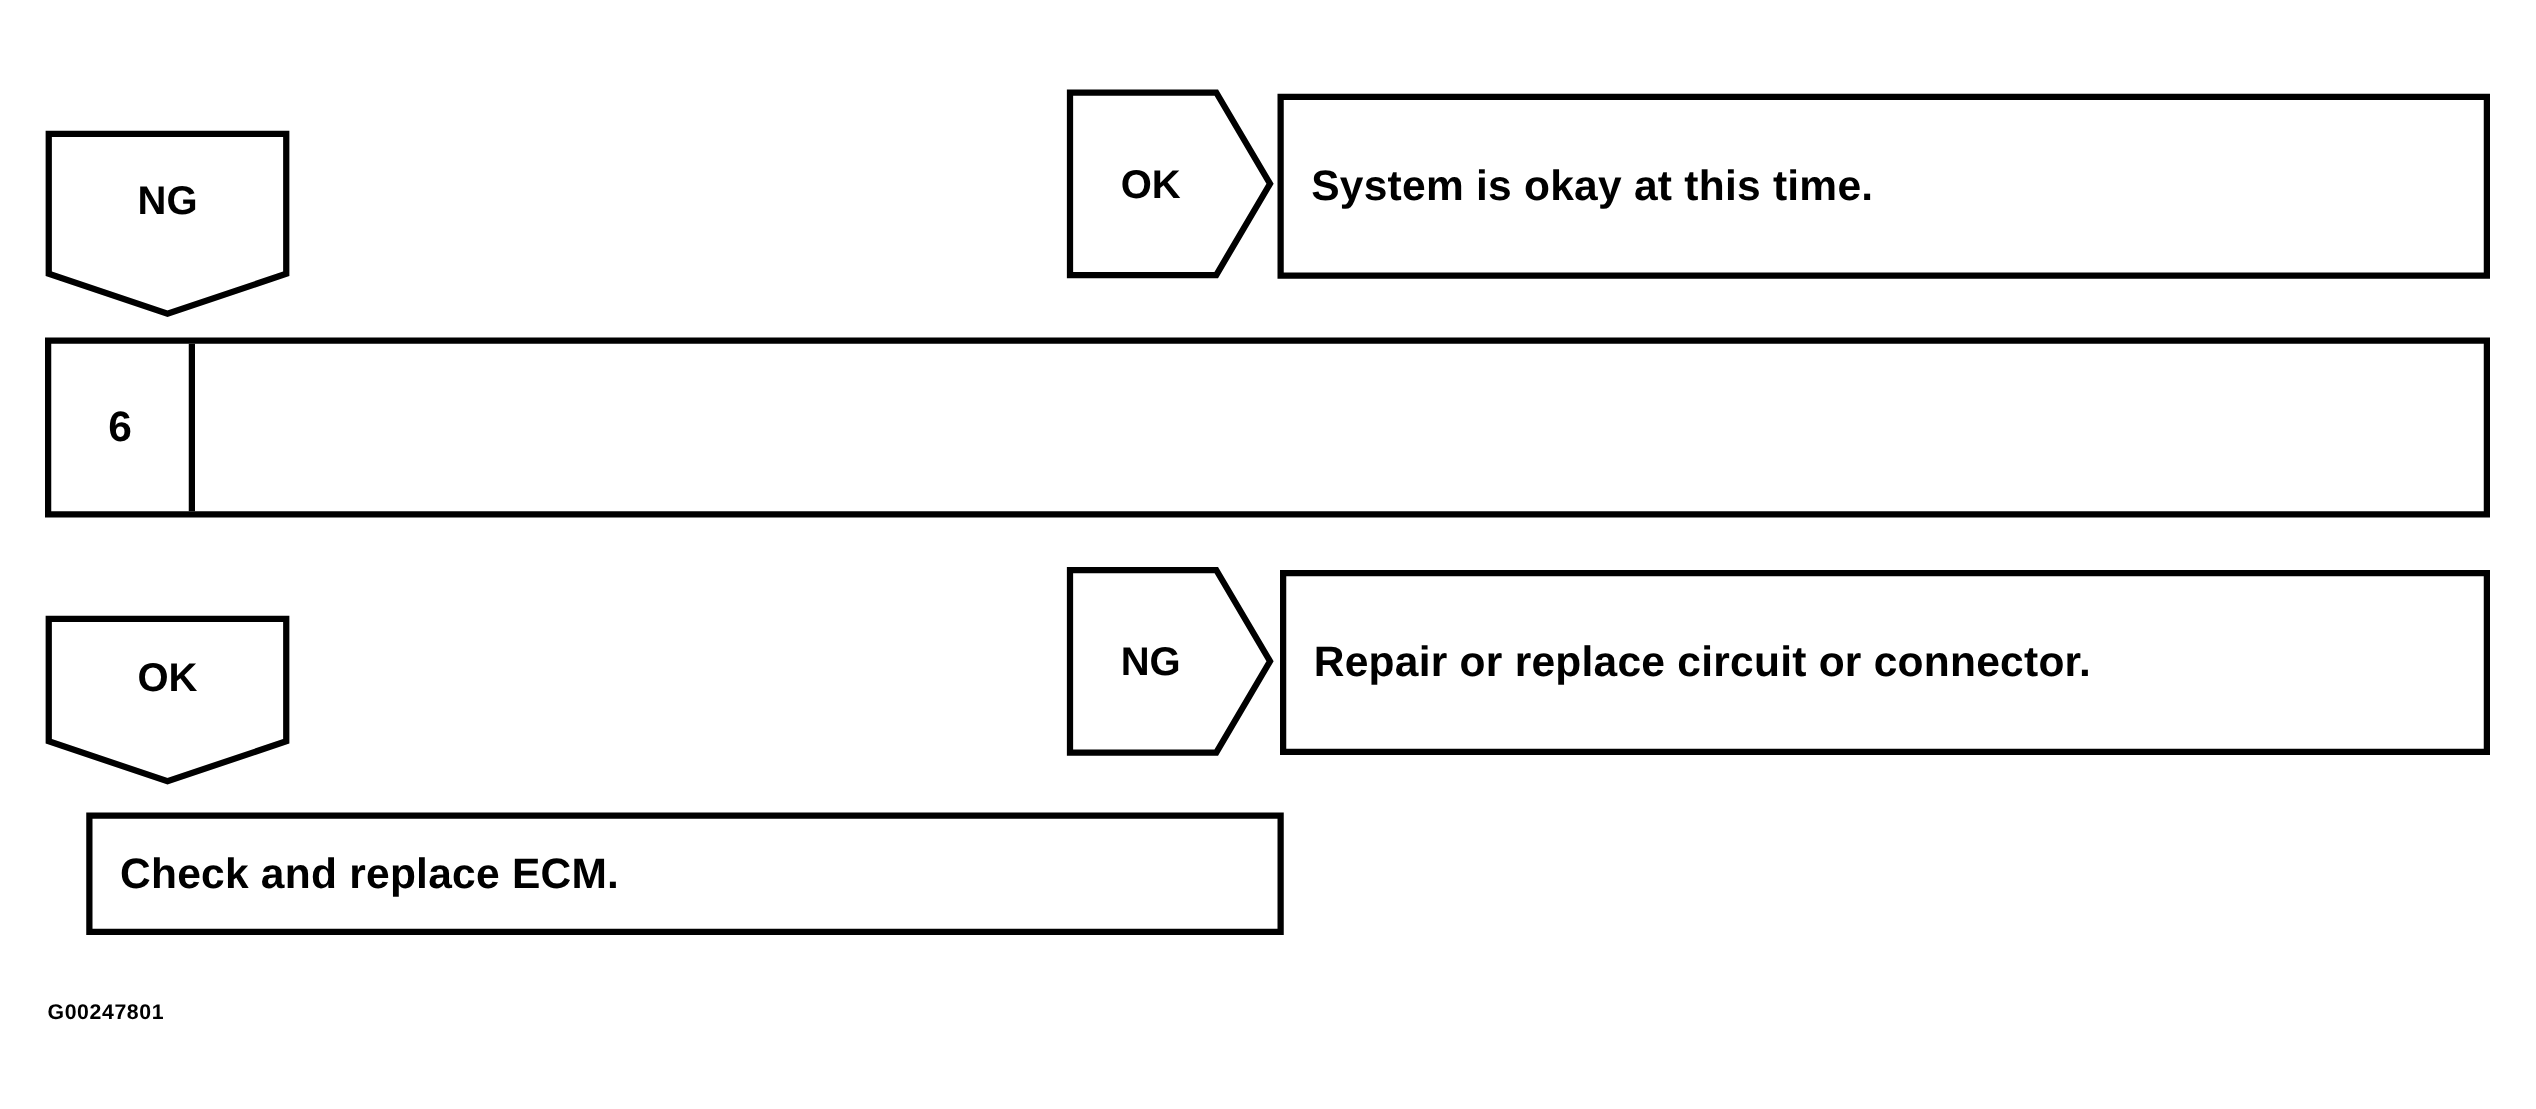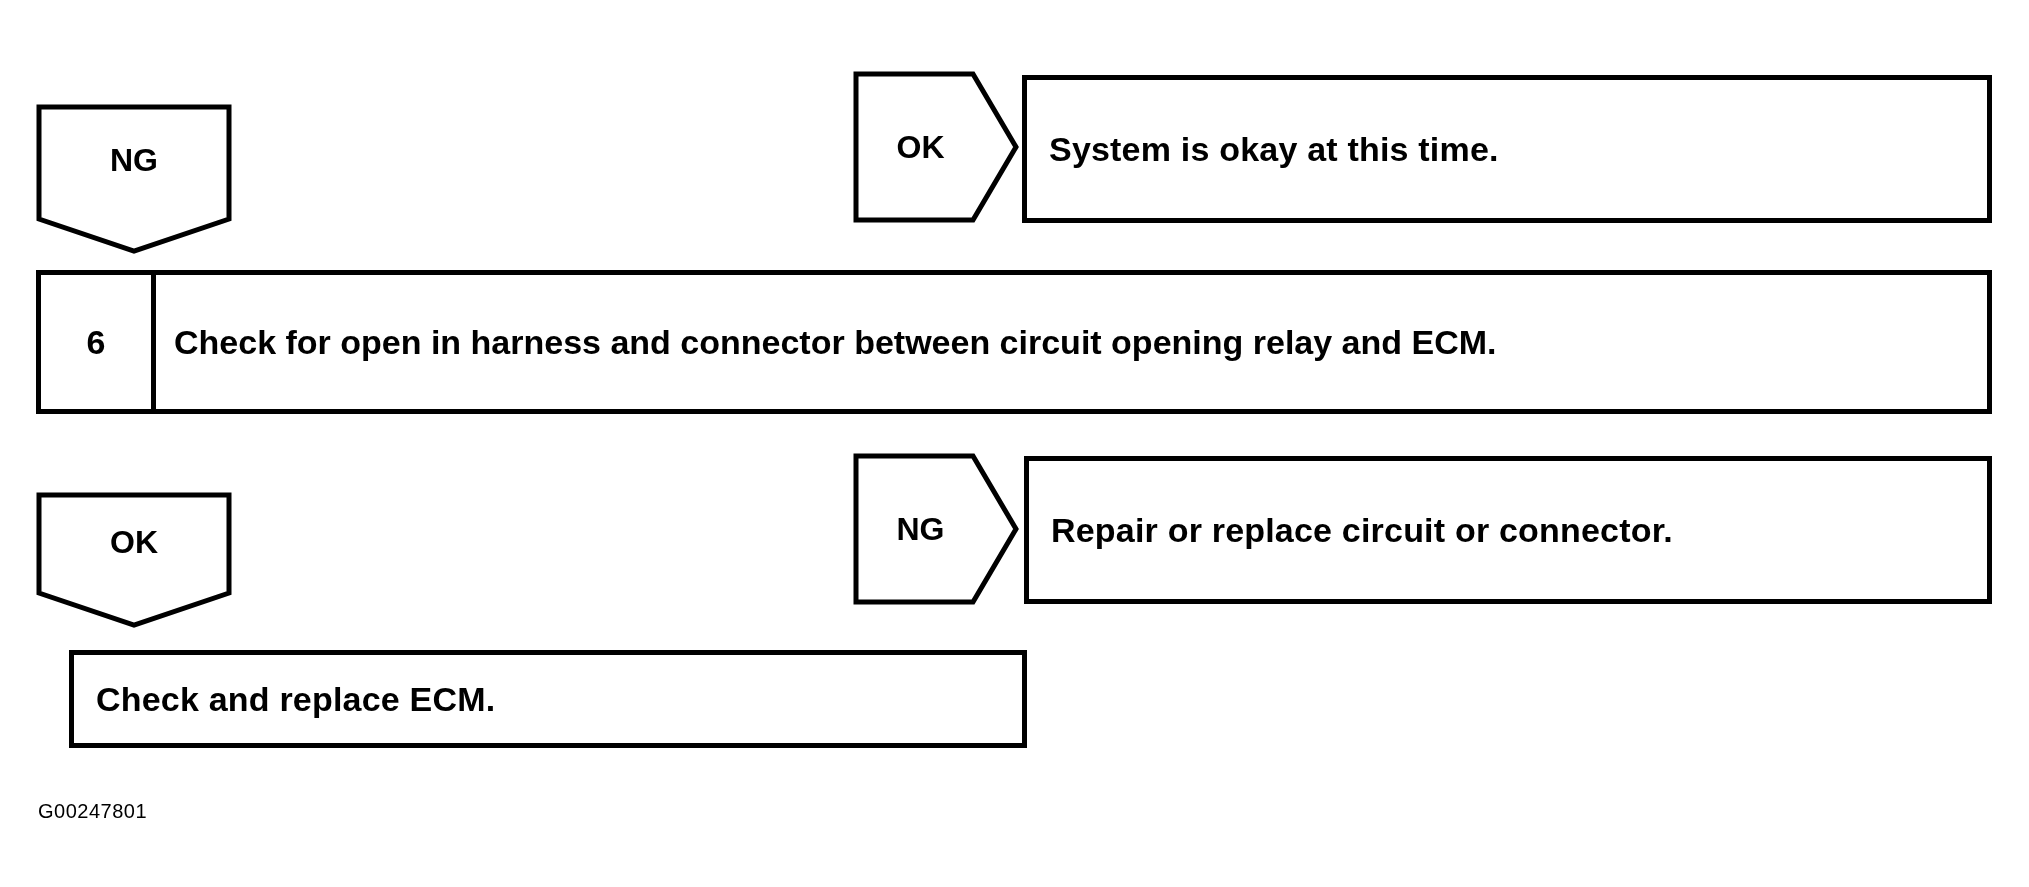--- a/index.html
+++ b/index.html
@@ -86,22 +86,22 @@
     color: #000000;
     display: flex;
     align-items: center;
     justify-content: center;
     pointer-events: none;
   }
 
   
   .figure-id {
     position: absolute;
-    font-size: 20px;
-    font-weight: normal;
+    font-size: 17px;
+    font-weight: bold;
     color: #000000;
     letter-spacing: 0.5px;
     font-family: "Liberation Sans", sans-serif;
   }
 </style>
 </head>
 <body>
 
 <div id="canvas">
 
@@ -114,21 +114,20 @@
     <polygon points="3,3 120,3 163,76 120,149 3,149"></polygon>
   </svg>
   <div class="shape-label" style="left:853px; top:71px; width:135px; height:152px;">OK</div>
 
   <div class="box" style="left:1022px; top:75px; width:970px; height:148px;">
     <span class="box-text">System is okay at this time.</span>
   </div>
 
   <div class="step-box" style="left:36px; top:270px; width:1956px; height:144px;">
     <div class="step-num">6</div>
-    <div class="step-body">Check for open in harness and connector between circuit opening relay and ECM.</div>
   </div>
 
   <svg class="shape-svg" style="left:36px; top:492px; width:196px; height:136px;" viewBox="0 0 196 136" width="196" height="136">
     <polygon points="3,3 193,3 193,101 98,133 3,101"></polygon>
   </svg>
   <div class="shape-label" style="left:36px; top:492px; width:196px; height:100px;">OK</div>
 
   <svg class="shape-svg" style="left:853px; top:453px; width:166px; height:152px;" viewBox="0 0 166 152" width="166" height="152">
     <polygon points="3,3 120,3 163,76 120,149 3,149"></polygon>
   </svg>

